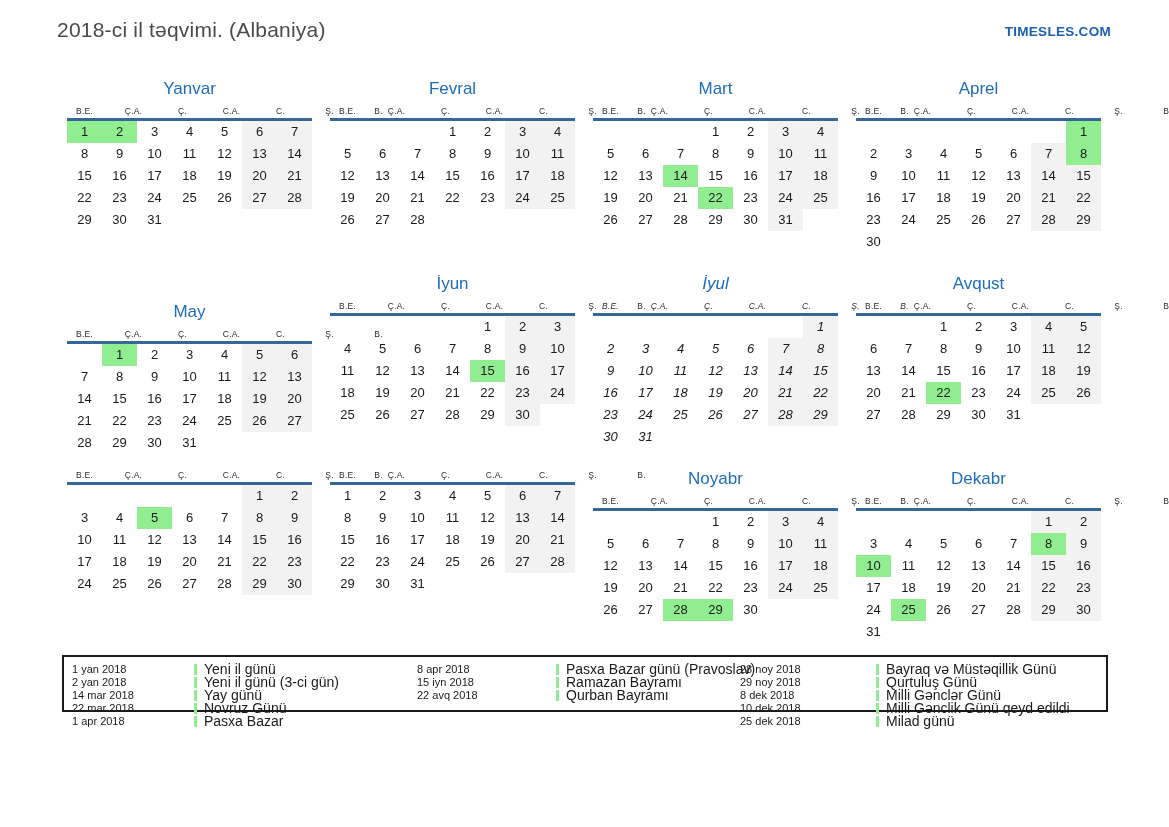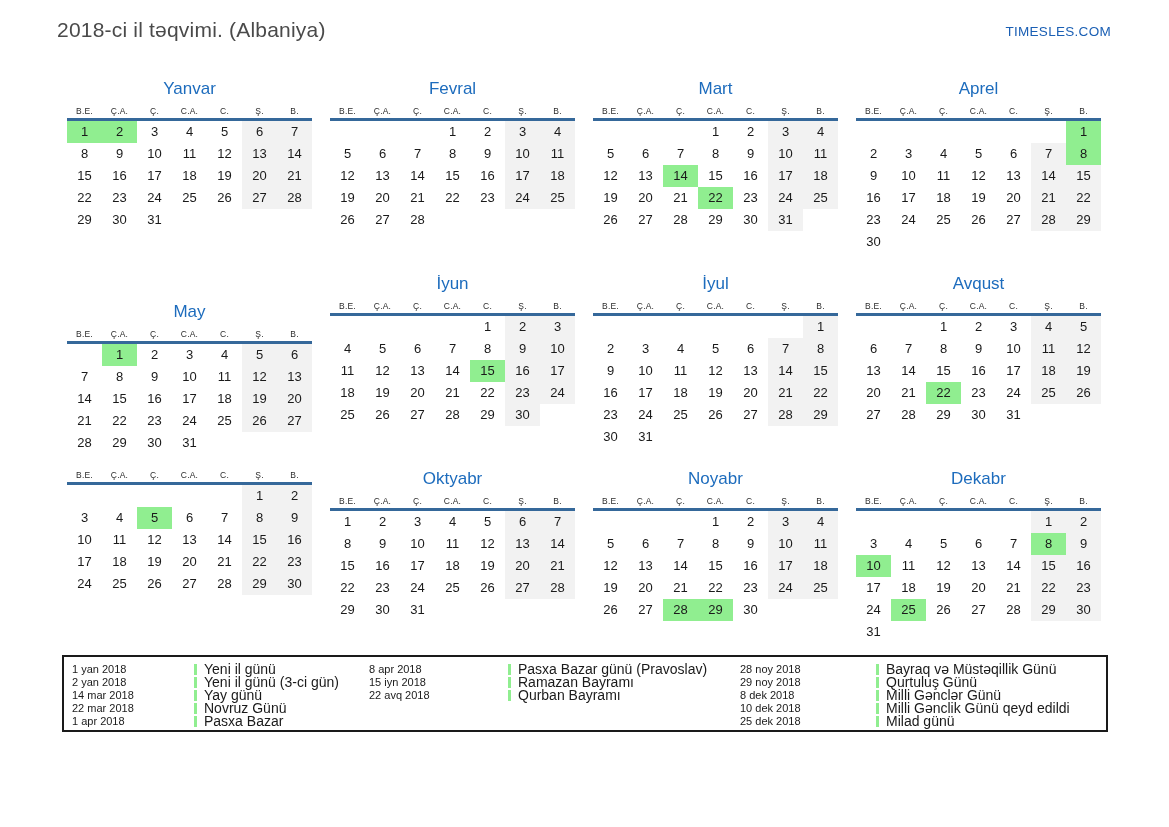--- a/index.html
+++ b/index.html
@@ -8,55 +8,55 @@
     font-family:"Liberation Sans", sans-serif;
     -webkit-font-smoothing:antialiased;
   }
   .page{position:absolute;inset:0;}
   .page-title{
     position:absolute;left:57px;top:18px;
     font-size:21px;color:var(--title-gray);letter-spacing:.2px;
   }
   .site-link{
     position:absolute;right:58px;top:24px;
-    font-size:13.5px;font-weight:400;color:var(--site);letter-spacing:.3px;
+    font-size:13.5px;font-weight:700;color:var(--site);letter-spacing:.3px;
     text-decoration:none;cursor:pointer;
   }
   .months{position:absolute;inset:0;}
   .month{position:absolute;width:245px;}
   .month-title{
     height:26px;line-height:26px;text-align:center;
     font-size:17px;color:var(--accent);
   }
   .weekday-row{
     display:grid;grid-template-columns:repeat(7,35px);
-    height:14px;align-items:end;
+    height:14px;align-items:end;gap:14px;
   }
   .weekday{
     text-align:center;font-size:8.5px;color:#2b2b2b;letter-spacing:.2px;
   }
   .month-divider{height:3px;background:var(--line);margin-top:2px;}
   .day-grid{display:grid;grid-template-columns:repeat(7,35px);grid-auto-rows:22px;}
   .day{
     text-align:center;line-height:22px;
     font-size:13px;color:var(--day-text);
   }
   .day.weekend{background:var(--weekend);}
   .day.holiday{background:var(--green);}
   .legend-box{
-    position:absolute;left:62px;top:655px;width:1046px;height:77px;
+    position:absolute;left:62px;top:655px;width:1046px;height:57px;
     border:2px solid var(--legend-border);box-sizing:border-box;
   }
   .legend-group{position:absolute;top:6px;}
   .legend-row{display:flex;height:13px;line-height:13px;align-items:center;}
   .legend-date{font-size:11px;color:#1a1a1a;flex:0 0 auto;}
   .legend-bar{width:3px;height:11px;background:var(--green);margin-right:7px;flex:0 0 auto;}
   .legend-name{font-size:14px;color:#1a1a1a;white-space:nowrap;}
   .lg-1{left:8px;}  .lg-1 .legend-date{width:122px;}
-  .lg-2{left:305px;}.lg-2 .legend-date{width:139px;}
+  .lg-2{left:305px;}.lg-2 .legend-date{width:139px;margin-left:48px;}
   .lg-3{left:676px;}.lg-3 .legend-date{width:136px;}
 </style>
 </head>
 <body>
 
 <div class="page">
   <div class="page-title">2018-ci il təqvimi. (Albaniya)</div>
   <a class="site-link">TIMESLES.COM</a>
 
   <div class="months">
@@ -341,21 +341,21 @@
           <div class="day weekend">23</div>
           <div class="day weekend">24</div>
           <div class="day">25</div>
           <div class="day">26</div>
           <div class="day">27</div>
           <div class="day">28</div>
           <div class="day">29</div>
           <div class="day weekend">30</div>
         </div>
       </div>
-      <div class="month" style="left: 593px; top: 271px;">
+      <div class="month" style="left: 593px; top: 271px; font-style: italic;">
         <div class="month-title">İyul</div>
         <div class="weekday-row">
           <span class="weekday">B.E.</span>
           <span class="weekday">Ç.A.</span>
           <span class="weekday">Ç.</span>
           <span class="weekday">C.A.</span>
           <span class="weekday">C.</span>
           <span class="weekday">Ş.</span>
           <span class="weekday">B.</span>
         </div>
@@ -491,21 +491,20 @@
           <div class="day">24</div>
           <div class="day">25</div>
           <div class="day">26</div>
           <div class="day">27</div>
           <div class="day">28</div>
           <div class="day weekend">29</div>
           <div class="day weekend">30</div>
         </div>
       </div>
       <div class="month" style="left: 330px; top: 466px;">
-        <div class="month-title">Oktyabr</div>
         <div class="weekday-row">
           <span class="weekday">B.E.</span>
           <span class="weekday">Ç.A.</span>
           <span class="weekday">Ç.</span>
           <span class="weekday">C.A.</span>
           <span class="weekday">C.</span>
           <span class="weekday">Ş.</span>
           <span class="weekday">B.</span>
         </div>
         <div class="month-divider"></div>

